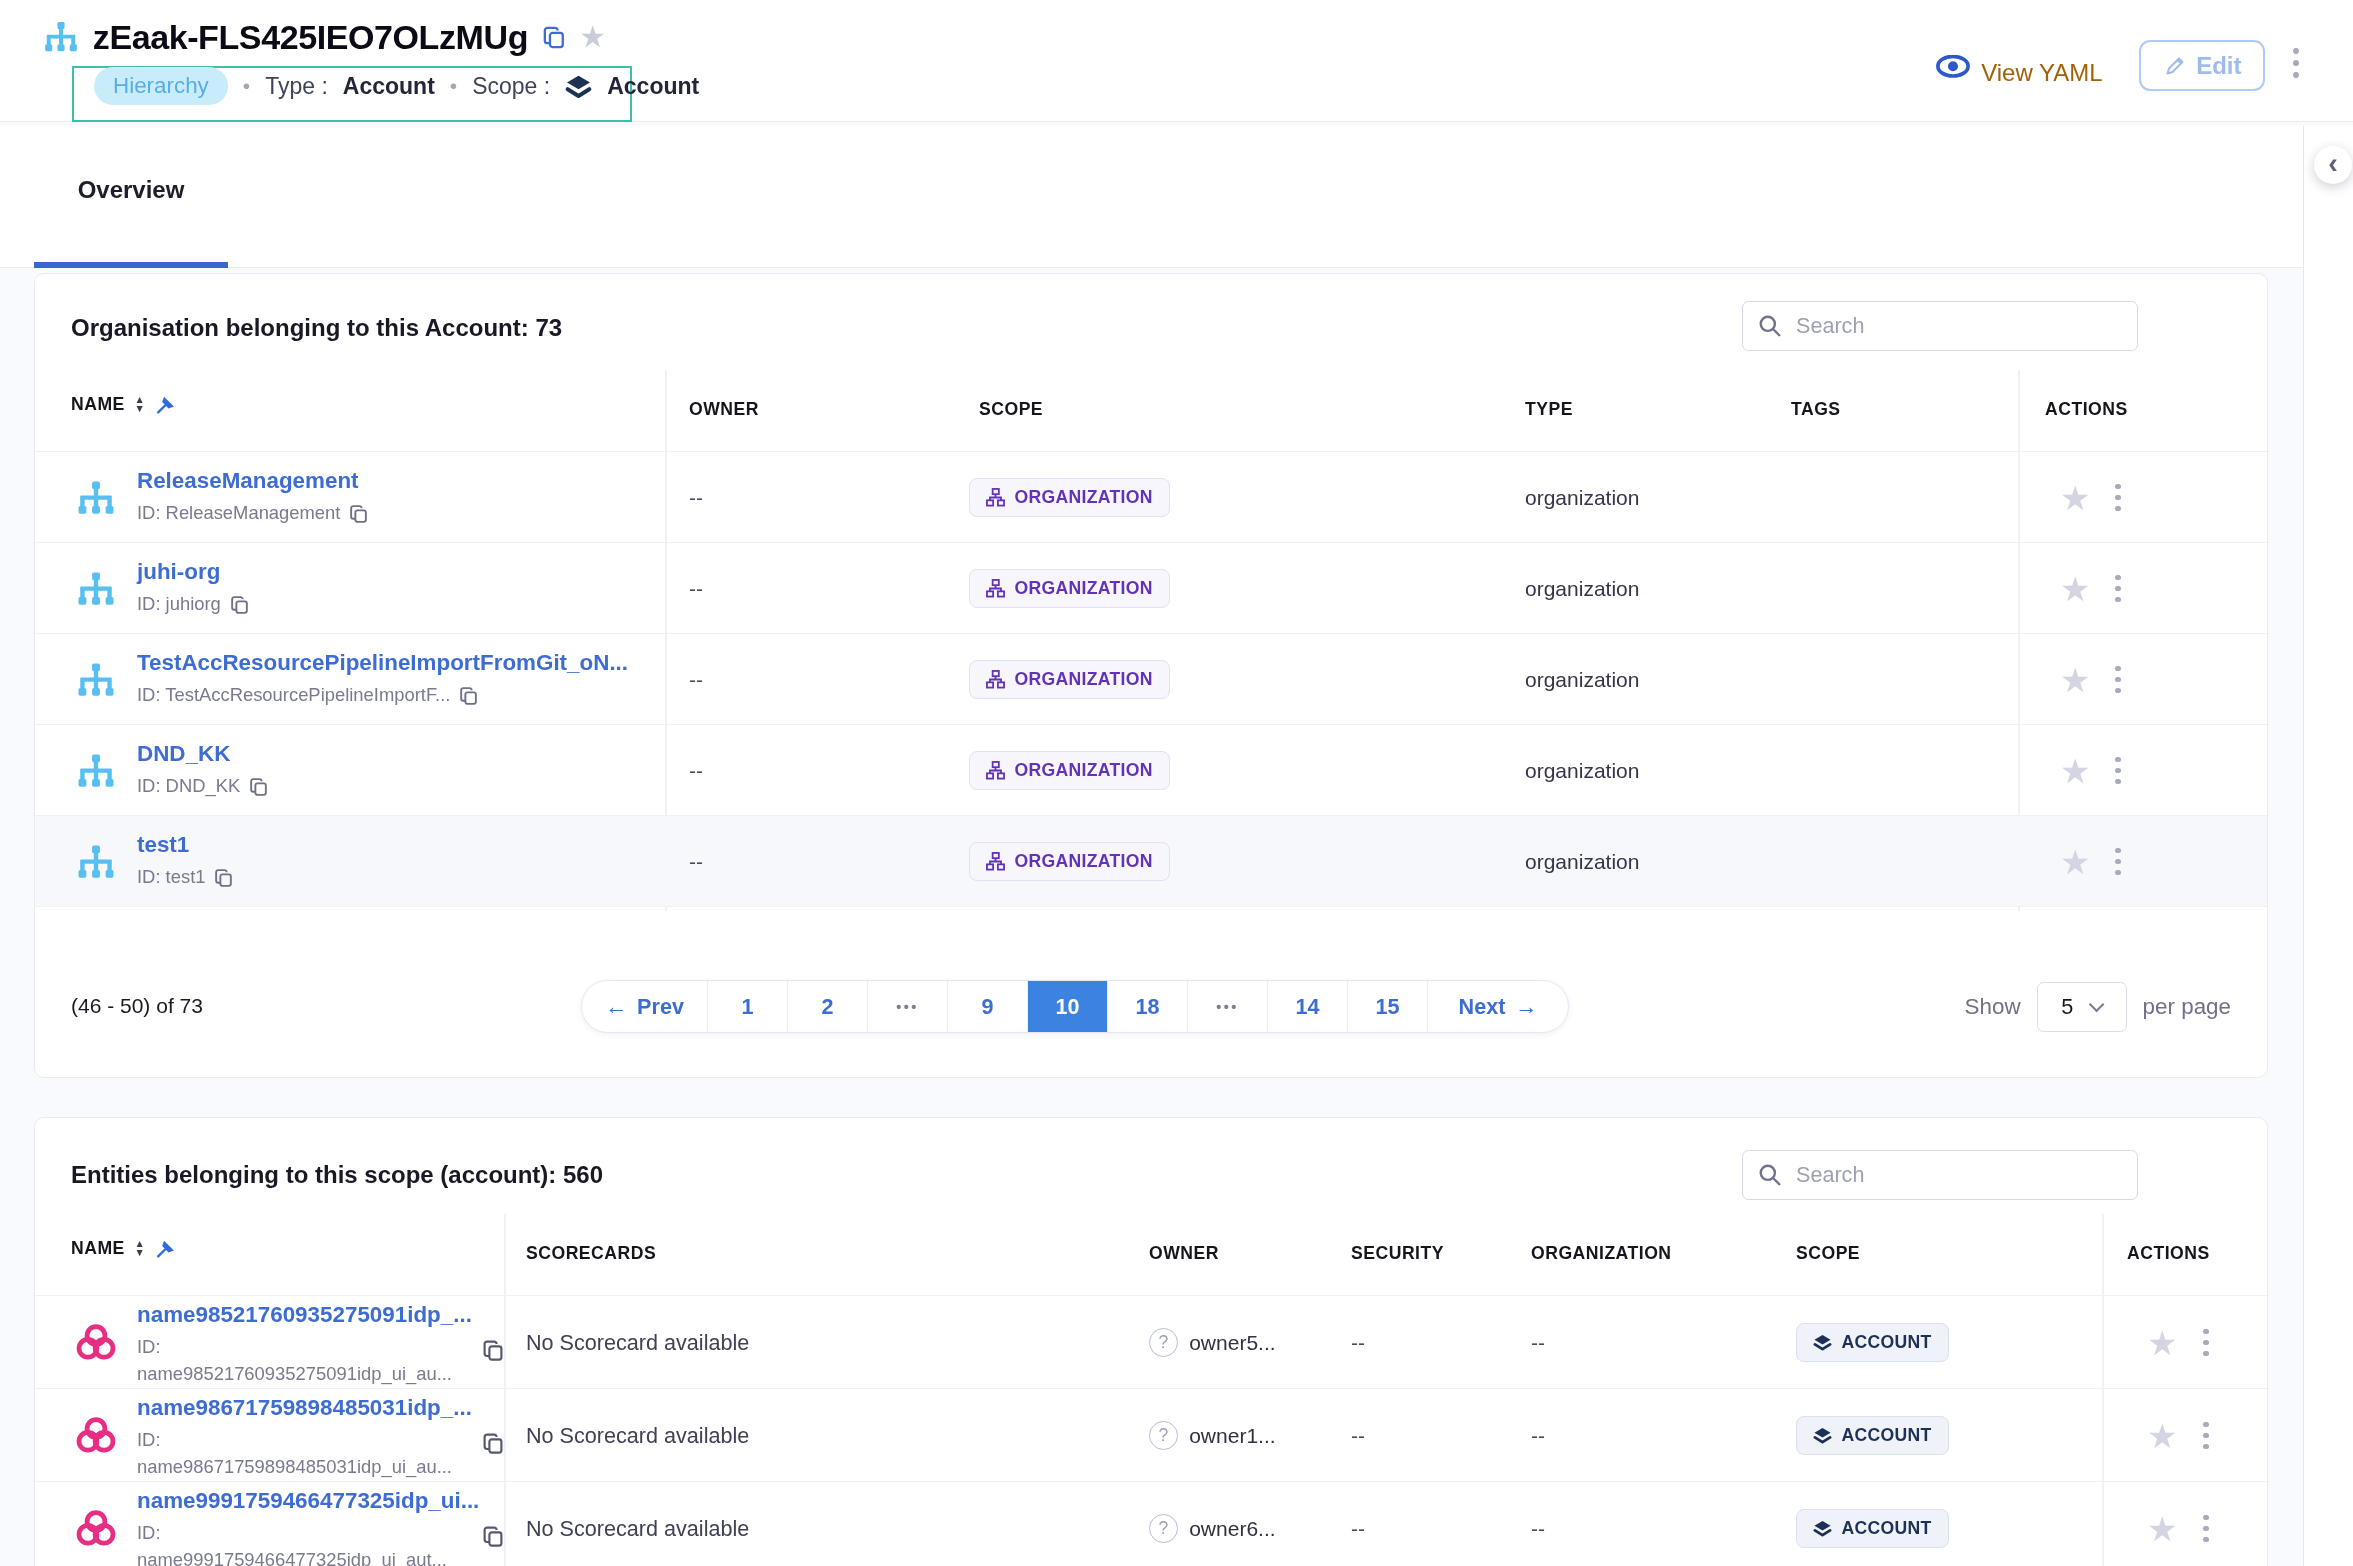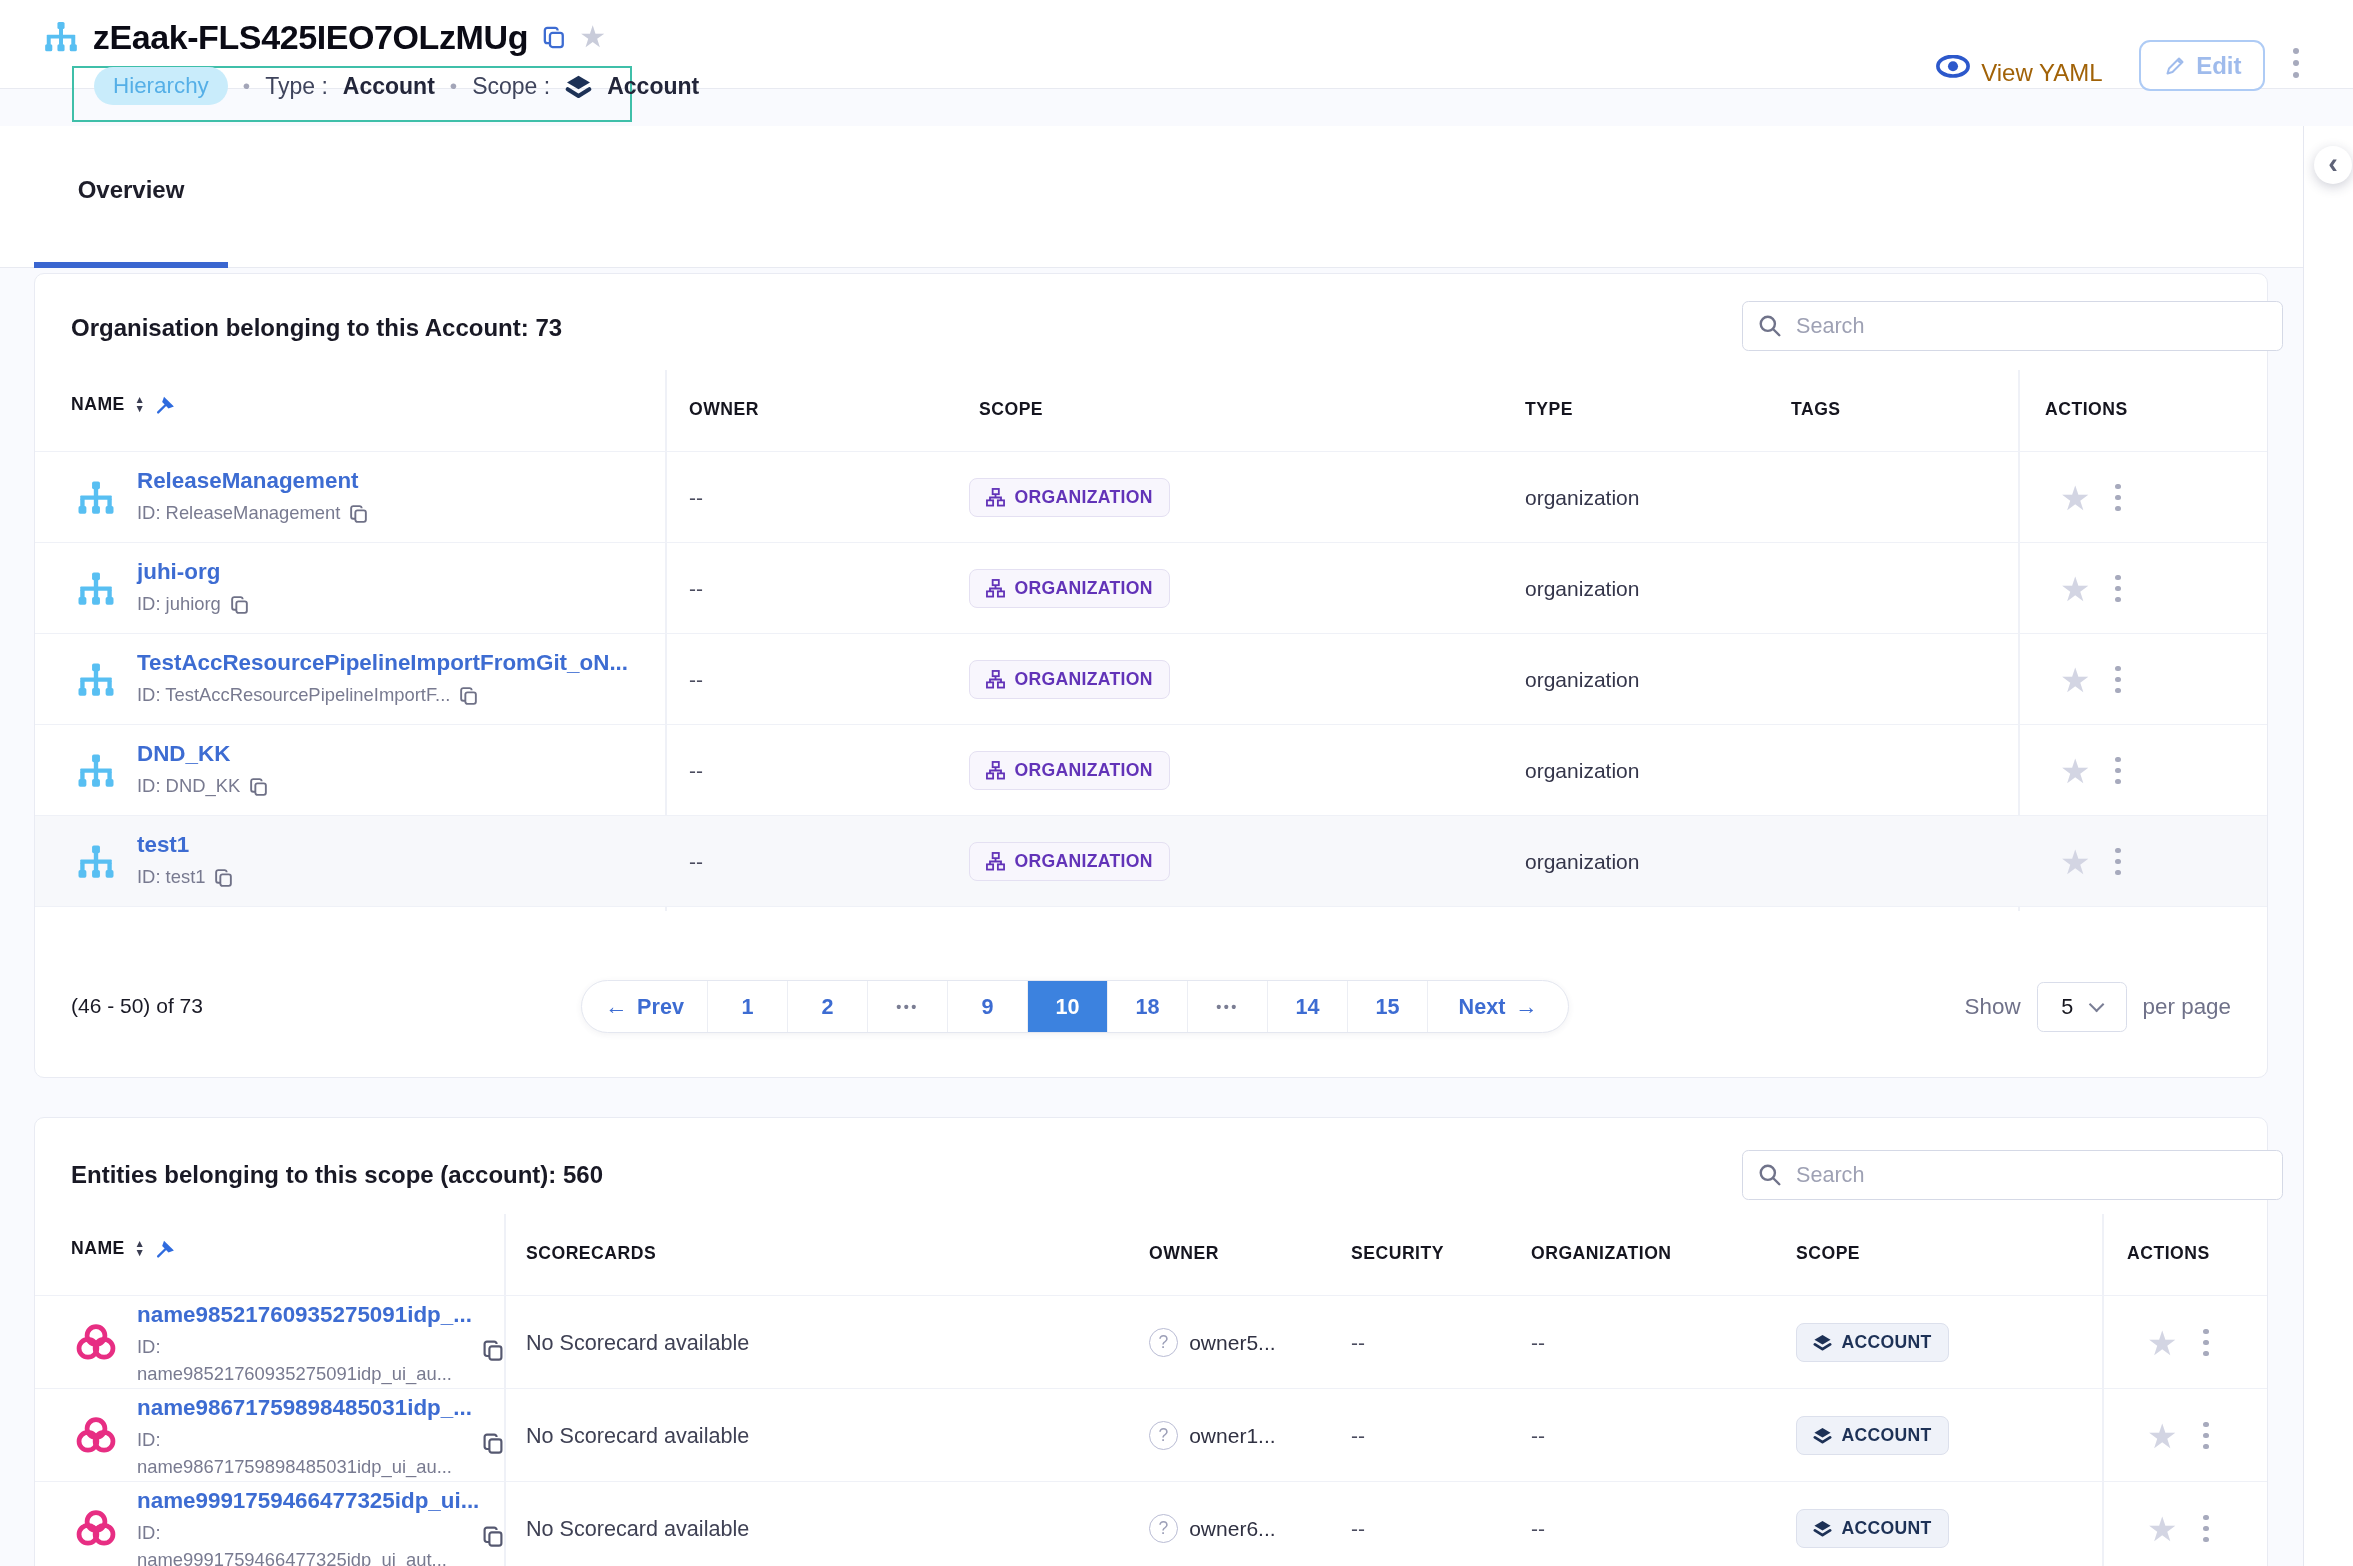--- a/index.html
+++ b/index.html
@@ -4,21 +4,21 @@
 <style>
   * { margin:0; padding:0; box-sizing:border-box; }
   html,body { width:2354px; height:1567px; }
   body {
     position:relative; overflow:hidden;
     background:#F9FAFE;
     font-family:"Liberation Sans", sans-serif;
     color:#1A1A26;
   }
   
-  .topbar { position:absolute; left:0; top:0; width:2354px; height:89px; background:#fff; border-bottom:1.6px solid #E8EAF1; z-index:5; }
+  .topbar { position:absolute; left:0; top:0; width:2354px; height:122px; background:#fff; border-bottom:1.6px solid #E8EAF1; z-index:5; }
   .title-row { position:absolute; left:42px; top:17.6px; display:flex; align-items:center; gap:12.8px; }
   .page-title { font-size:34px; font-weight:700; color:#0B0B15; letter-spacing:-0.4px; }
   .title-copy { width:25.6px; height:25.6px; color:#3D6CD2; cursor:pointer; }
   .title-star { font-size:30px; color:#C9CCDA; line-height:1; cursor:pointer; }
   .anno-box { position:absolute; left:72px; top:66px; width:560px; height:56px; border:2.4px solid #3FBFA9; pointer-events:none; }
   .meta-row { position:absolute; left:94px; top:66px; height:40px; display:flex; align-items:center; gap:15px; }
   .chip { background:#C9ECFB; color:#55AFE7; font-size:22.4px; padding:6.4px 19px; border-radius:21px; }
   .meta-dot { color:#A3A5B8; font-size:21px; }
   .meta-label { color:#3F445C; font-size:23px; }
   .meta-value { color:#23263A; font-size:23px; font-weight:700; }
@@ -39,21 +39,21 @@
   .rail { position:absolute; left:2303px; top:126px; width:51px; height:1440px; background:#fff; border-left:1.6px solid #E5E7F0; z-index:3; }
   .collapse-btn { position:absolute; left:2314px; top:146px; width:38px; height:38px; border-radius:50%; background:#fff; box-shadow:0 3.2px 11.2px rgba(40,45,80,.22); display:flex; align-items:center; justify-content:center; cursor:pointer; z-index:6; }
   .collapse-btn span { font-size:29px; font-weight:700; color:#5F6378; margin-top:-4px; }
   
   .card { position:absolute; left:34px; width:2234px; background:#fff; border:1.6px solid #E9EBF3; border-radius:10px; }
   .card1 { top:273px; height:805px; }
   .card2 { top:1117px; height:544px; }
   .sec-title { position:absolute; left:36px; font-size:24px; font-weight:700; color:#191925; }
   .card1 .sec-title { top:40px; }
   .card2 .sec-title { top:43px; }
-  .search-wrap { position:absolute; left:1707px; width:541px; height:50px; }
+  .search-wrap { position:absolute; left:1707px; width:396px; height:50px; }
   .card1 .search-wrap { top:27px; }
   .card2 .search-wrap { top:32px; }
   .search-wrap svg { position:absolute; left:16px; top:12.8px; width:24px; height:24px; color:#70738A; }
   .search-input { width:100%; height:100%; border:1.6px solid #D5D9E6; border-radius:6.4px; padding:0 16px 0 53px; font-size:21.6px; color:#2B2C3C; font-family:"Liberation Sans", sans-serif; outline:none; background:#fff; }
   .search-input::placeholder { color:#9EA1B4; }
   
   .thead { position:absolute; left:0; width:100%; }
   .card1 .thead { top:96px; height:82px; border-bottom:1.6px solid #EFF1F7; }
   .card2 .thead { top:96px; height:82px; border-bottom:1.6px solid #EFF1F7; }
   .th { position:absolute; top:29px; font-size:17.6px; font-weight:700; color:#15151F; letter-spacing:0.5px; }

